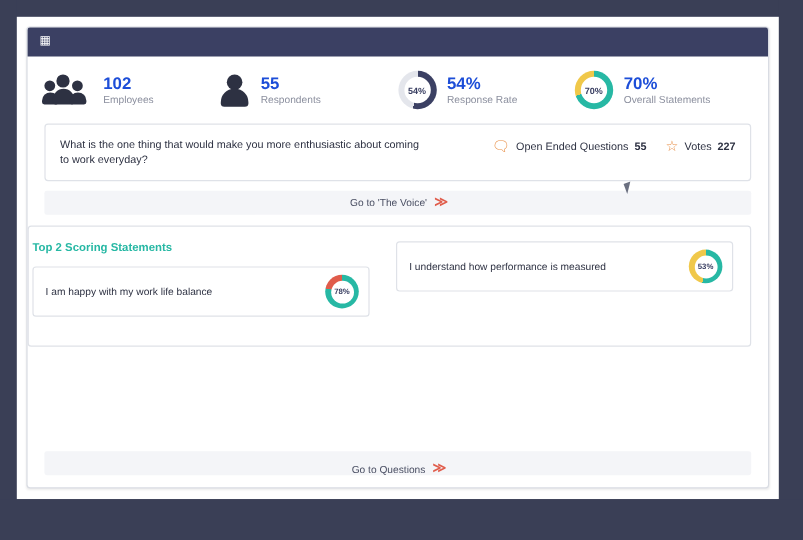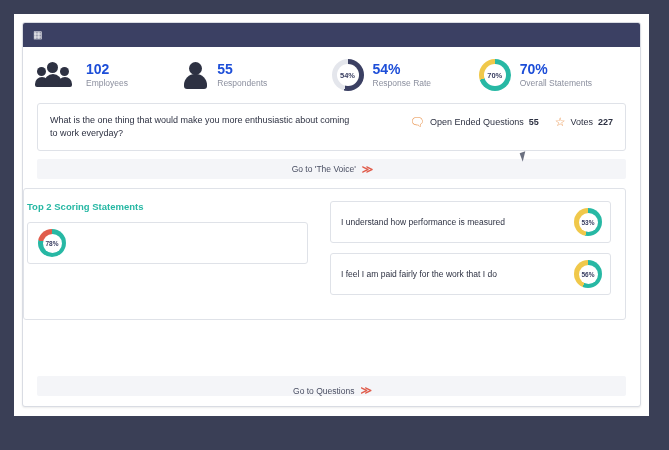--- a/index.html
+++ b/index.html
@@ -292,48 +292,41 @@
       <span class="gt-text">Go to 'The Voice'</span>
       <span class="chev">≫</span>
     </div>
 
     <div class="scoring-panel">
 
       <div class="col">
         <div class="col-title">Top 2 Scoring Statements</div>
 
         <div class="stmt">
+          <div class="stmt-text">I am happy with my work life balance</div>
           <div class="donut" id="donut-t0" style="width: 28px; height: 28px; background: conic-gradient(rgb(39, 184, 164) 0deg, rgb(39, 184, 164) 281deg, rgb(224, 92, 75) 281deg, rgb(224, 92, 75) 360deg);">
             <div class="hole" style="width:19px;height:19px;">
               <span class="dlabel" style="font-size:6.5px;">78%</span>
             </div>
           </div>
         </div>
 
       </div>
 
       <div class="col">
 
         <div class="stmt">
           <div class="stmt-text">I understand how performance is measured</div>
           <div class="donut" id="donut-b0" style="width: 28px; height: 28px; background: conic-gradient(rgb(39, 184, 164) 0deg, rgb(39, 184, 164) 191deg, rgb(240, 200, 74) 191deg, rgb(240, 200, 74) 360deg);">
             <div class="hole" style="width:19px;height:19px;">
               <span class="dlabel" style="font-size:6.5px;">53%</span>
             </div>
           </div>
         </div>
 
-        <div class="stmt">
-          <div class="stmt-text">I feel I am paid fairly for the work that I do</div>
-          <div class="donut" id="donut-b1" style="width: 28px; height: 28px; background: conic-gradient(rgb(39, 184, 164) 0deg, rgb(39, 184, 164) 202deg, rgb(240, 200, 74) 202deg, rgb(240, 200, 74) 360deg);">
-            <div class="hole" style="width:19px;height:19px;">
-              <span class="dlabel" style="font-size:6.5px;">56%</span>
-            </div>
-          </div>
-        </div>
       </div>
 
     </div>
 
     <div class="footer-bar">
       <span class="gt-text">Go to Questions</span>
       <span class="chev">≫</span>
     </div>
 
   </div>

